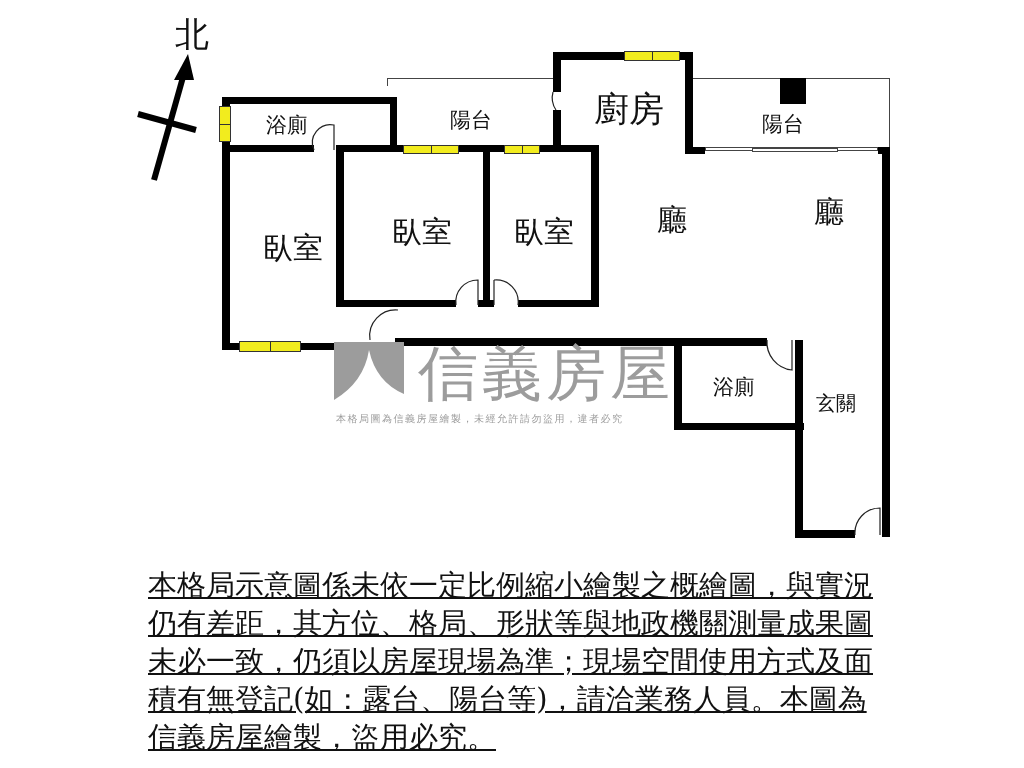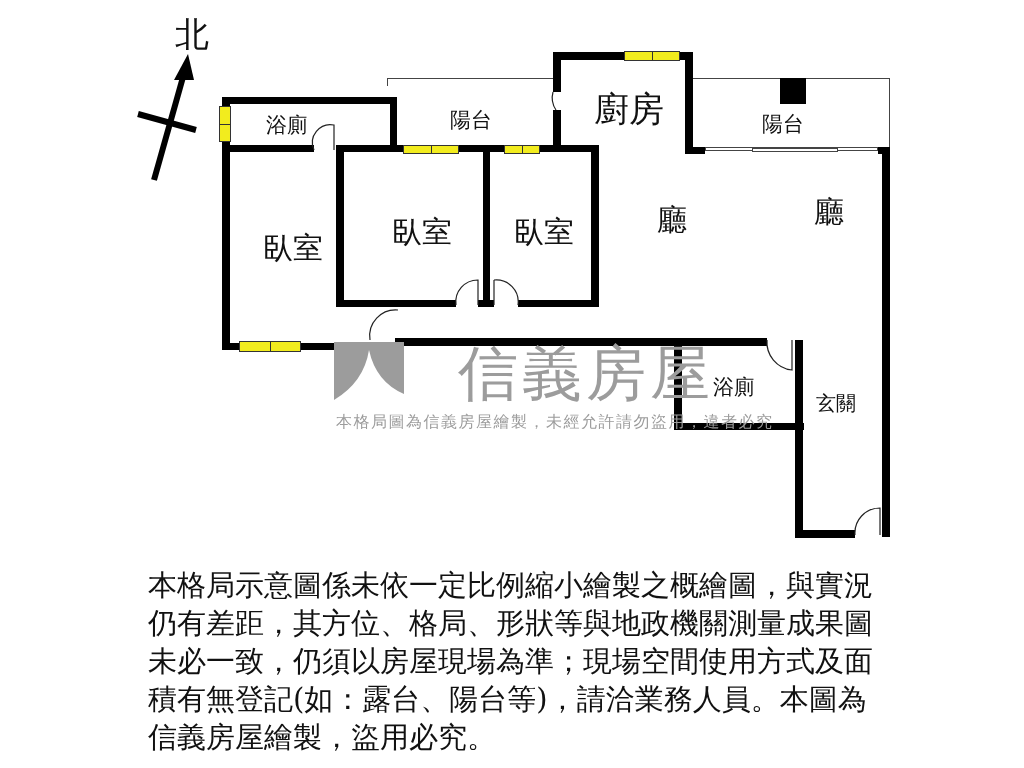--- a/index.html
+++ b/index.html
@@ -3,21 +3,21 @@
 <meta charset="utf-8">
 <style>
   html,body{margin:0;padding:0;background:#fff;}
   body{width:1024px;height:768px;position:relative;overflow:hidden;font-family:"DejaVu Serif",serif;}
   .w{position:absolute;background:#000;}
   .win{position:absolute;background:#f2ec1e;border:1px solid #333;box-sizing:border-box;}
   .win::after{content:"";position:absolute;left:50%;top:0;bottom:0;width:1px;background:#333;}
   .winv::after{left:0;right:0;top:50%;bottom:auto;height:1px;width:auto;}
   .lbl{position:absolute;color:#111;white-space:nowrap;}
   .rail{position:absolute;border:1px solid #444;box-sizing:border-box;background:#fff;}
-  .note{position:absolute;left:148px;top:566px;width:740px;font-size:29px;line-height:38px;color:#111;font-family:"DejaVu Serif",serif;}
+  .note{position:absolute;left:148px;top:566px;width:740px;font-size:29px;line-height:38px;color:#111;font-family:"DejaVu Serif",serif;text-decoration:underline;}
   .logo{position:absolute;color:#9c9c9c;}
 </style>
 </head>
 <body>
 
 <div class="lbl" style="left:175px;top:12px;font-size:34px;">北</div>
 <svg style="position:absolute;left:130px;top:50px;" width="80" height="135">
   <line x1="24" y1="130" x2="55" y2="20" stroke="#000" stroke-width="6"></line>
   <polygon points="58,4 44,30 64,30" fill="#000"></polygon>
   <line x1="8" y1="64" x2="66" y2="80" stroke="#000" stroke-width="6"></line>
@@ -82,16 +82,16 @@
 <div class="lbl" style="left:514px;top:212px;font-size:30px;">臥室</div>
 <div class="lbl" style="left:657px;top:200px;font-size:30px;">廳</div>
 <div class="lbl" style="left:814px;top:192px;font-size:30px;">廳</div>
 <div class="lbl" style="left:713px;top:373px;font-size:21px;">浴廁</div>
 <div class="lbl" style="left:816px;top:390px;font-size:20px;">玄關</div>
 
 <svg style="position:absolute;left:334px;top:342px;" width="70" height="60">
   <rect x="0" y="0" width="70" height="58" fill="#9c9c9c"></rect>
   <path d="M0 58 Q30 40 35 8 Q42 40 70 52 L70 58 Z" fill="#fff"></path>
 </svg>
-<div class="logo" style="left:418px;top:334px;font-size:60px;font-family:'DejaVu Sans',sans-serif;letter-spacing:4px;margin-left:40px;">信義房屋</div>
-<div class="logo" style="left:336px;top:412px;font-size:16px;font-family:'DejaVu Sans',sans-serif;letter-spacing:1.5px;">本格局圖為信義房屋繪製，未經允許請勿盜用，違者必究</div>
+<div class="logo" style="left:418px;top:334px;font-size:60px;font-family:'DejaVu Sans',sans-serif;letter-spacing:4px;">信義房屋</div>
+<div class="logo" style="left:336px;top:412px;font-size:10px;font-family:'DejaVu Sans',sans-serif;letter-spacing:1.5px;">本格局圖為信義房屋繪製，未經允許請勿盜用，違者必究</div>
 
 <div class="note">本格局示意圖係未依一定比例縮小繪製之概繪圖，與實況仍有差距，其方位、格局、形狀等與地政機關測量成果圖未必一致，仍須以房屋現場為準；現場空間使用方式及面積有無登記(如：露台、陽台等)，請洽業務人員。本圖為信義房屋繪製，盜用必究。</div>
 
 </body></html>

